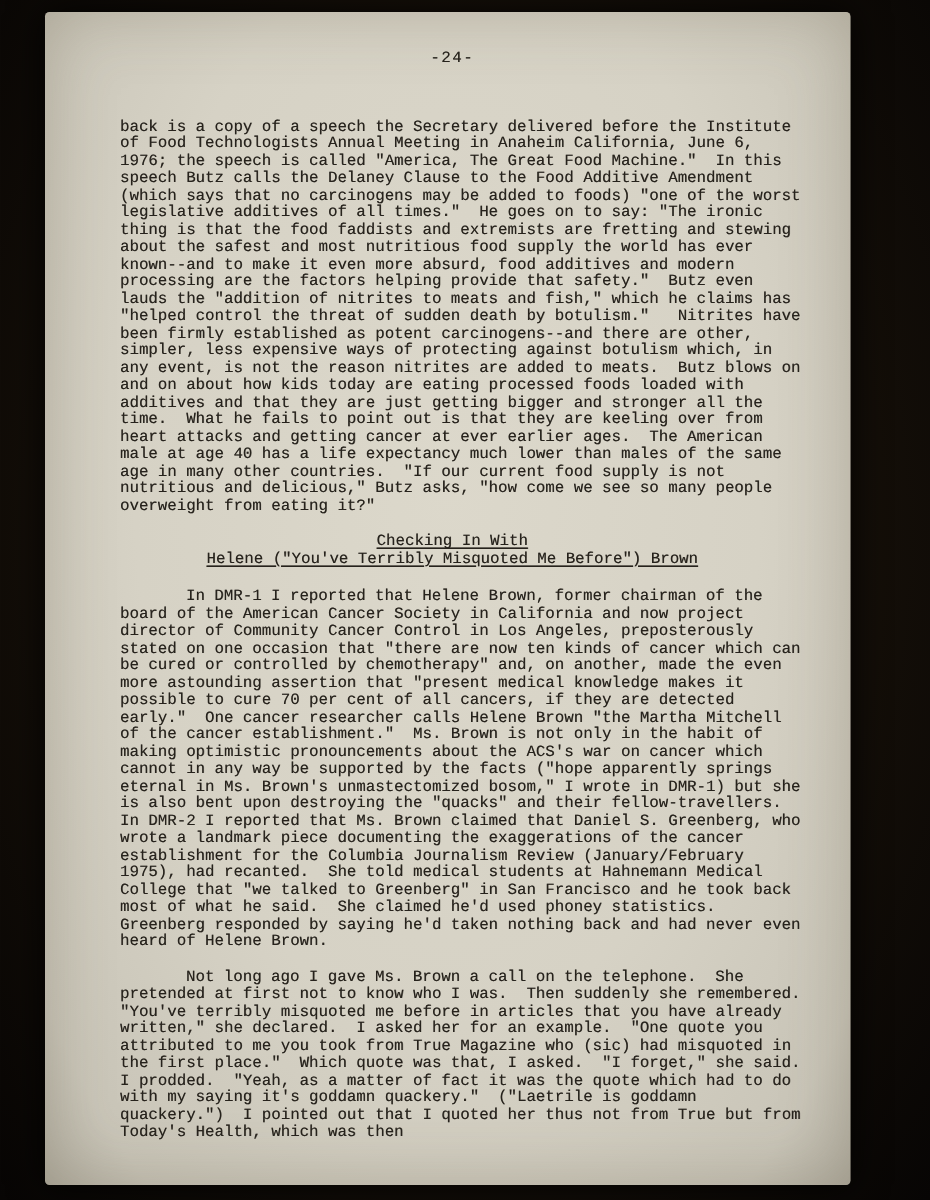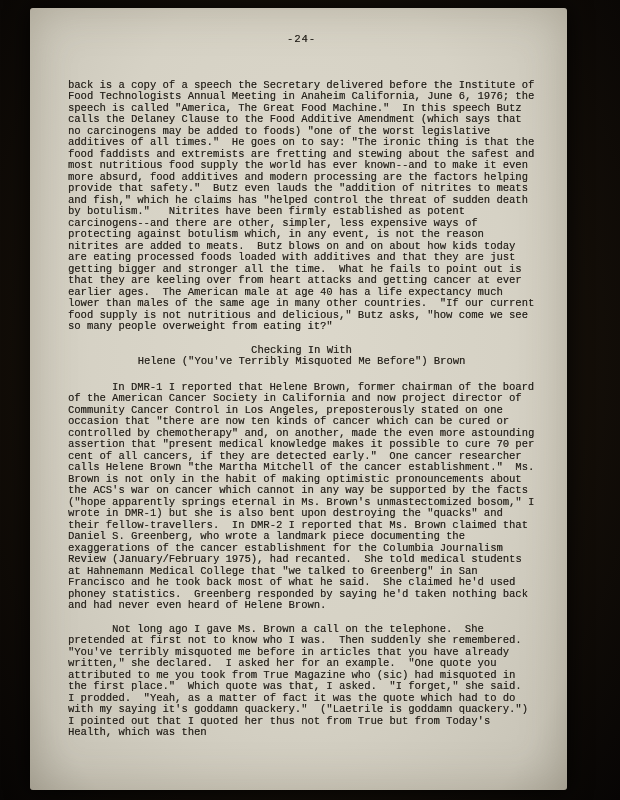--- a/index.html
+++ b/index.html
@@ -19,24 +19,24 @@
     border-radius: 3px;
   }
   .inner {
     position: absolute; left: 38px; right: 32px; top: 26px; bottom: 12px;
     font-size: 10.5px; line-height: 11.5px; color: #26221c;
     text-shadow: 0.2px 0 0 rgba(38,34,28,0.55);
   }
   .page-number {
     text-align: center; margin-bottom: 34px; letter-spacing: 1px;
   }
-  p.para { margin: 0 0 12px 0; white-space: pre-wrap; }
+  p.para { margin: 0 0 12px 12px; white-space: pre-wrap; }
   p.indented { text-indent: 44px; }
   .heading { text-align: center; margin: 6px 0 14px 0; }
-  .heading .hline { text-underline-offset: 2px; }
+  .heading .hline { text-decoration: underline; text-underline-offset: 2px; }
   .u { text-underline-offset: 2px; }
 </style>
 </head>
 <body>
 
 <div class="scene">
   <div class="paper">
     <div class="inner">
 
       <div class="page-number">-24-</div>

